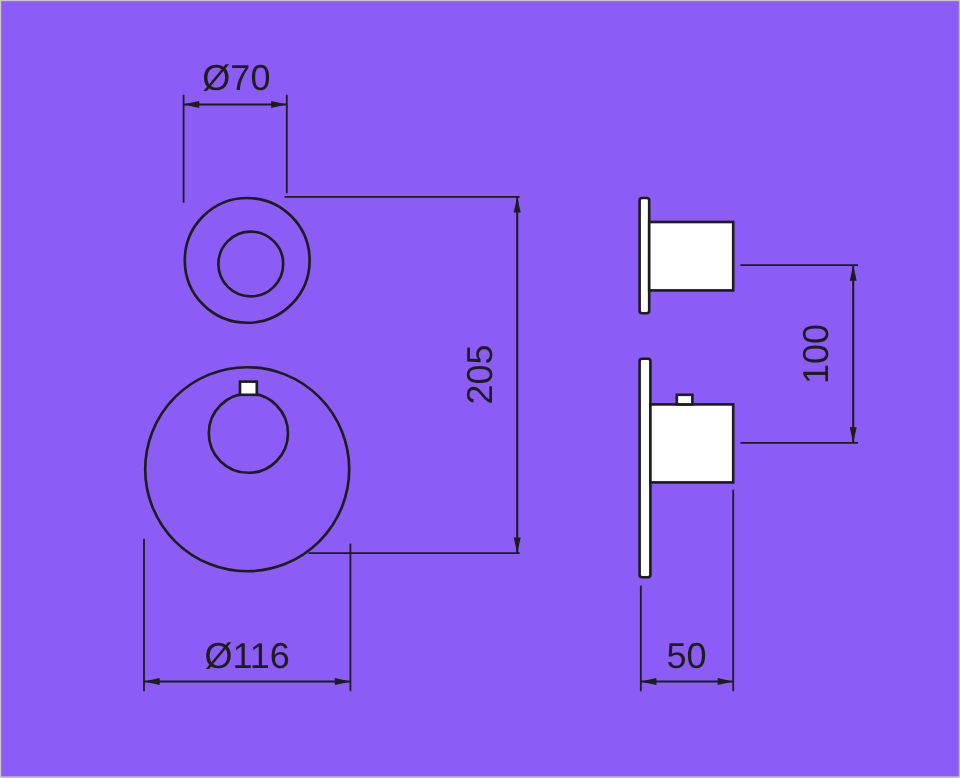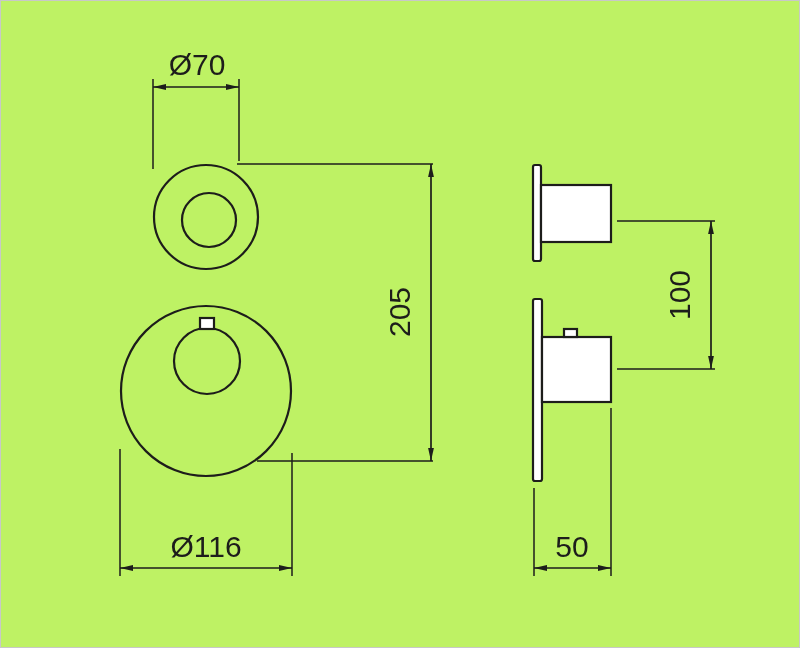--- a/index.html
+++ b/index.html
@@ -7,21 +7,21 @@
     padding: 0;
     background: #ffffff;
     font-family: "Liberation Sans", sans-serif;
   }
   .canvas {
     position: relative;
     width: 800px;
     height: 648px;
     box-sizing: border-box;
     border: 1px solid #c8c8c8;
-    background: #bef264;
+    background: #8b5cf6;
   }
   svg { display: block; }
   .obj {
     fill: #ffffff;
     stroke: #1d1d1b;
     stroke-width: 2.2;
   }
   .obj-nofill {
     fill: none;
     stroke: #1d1d1b;

